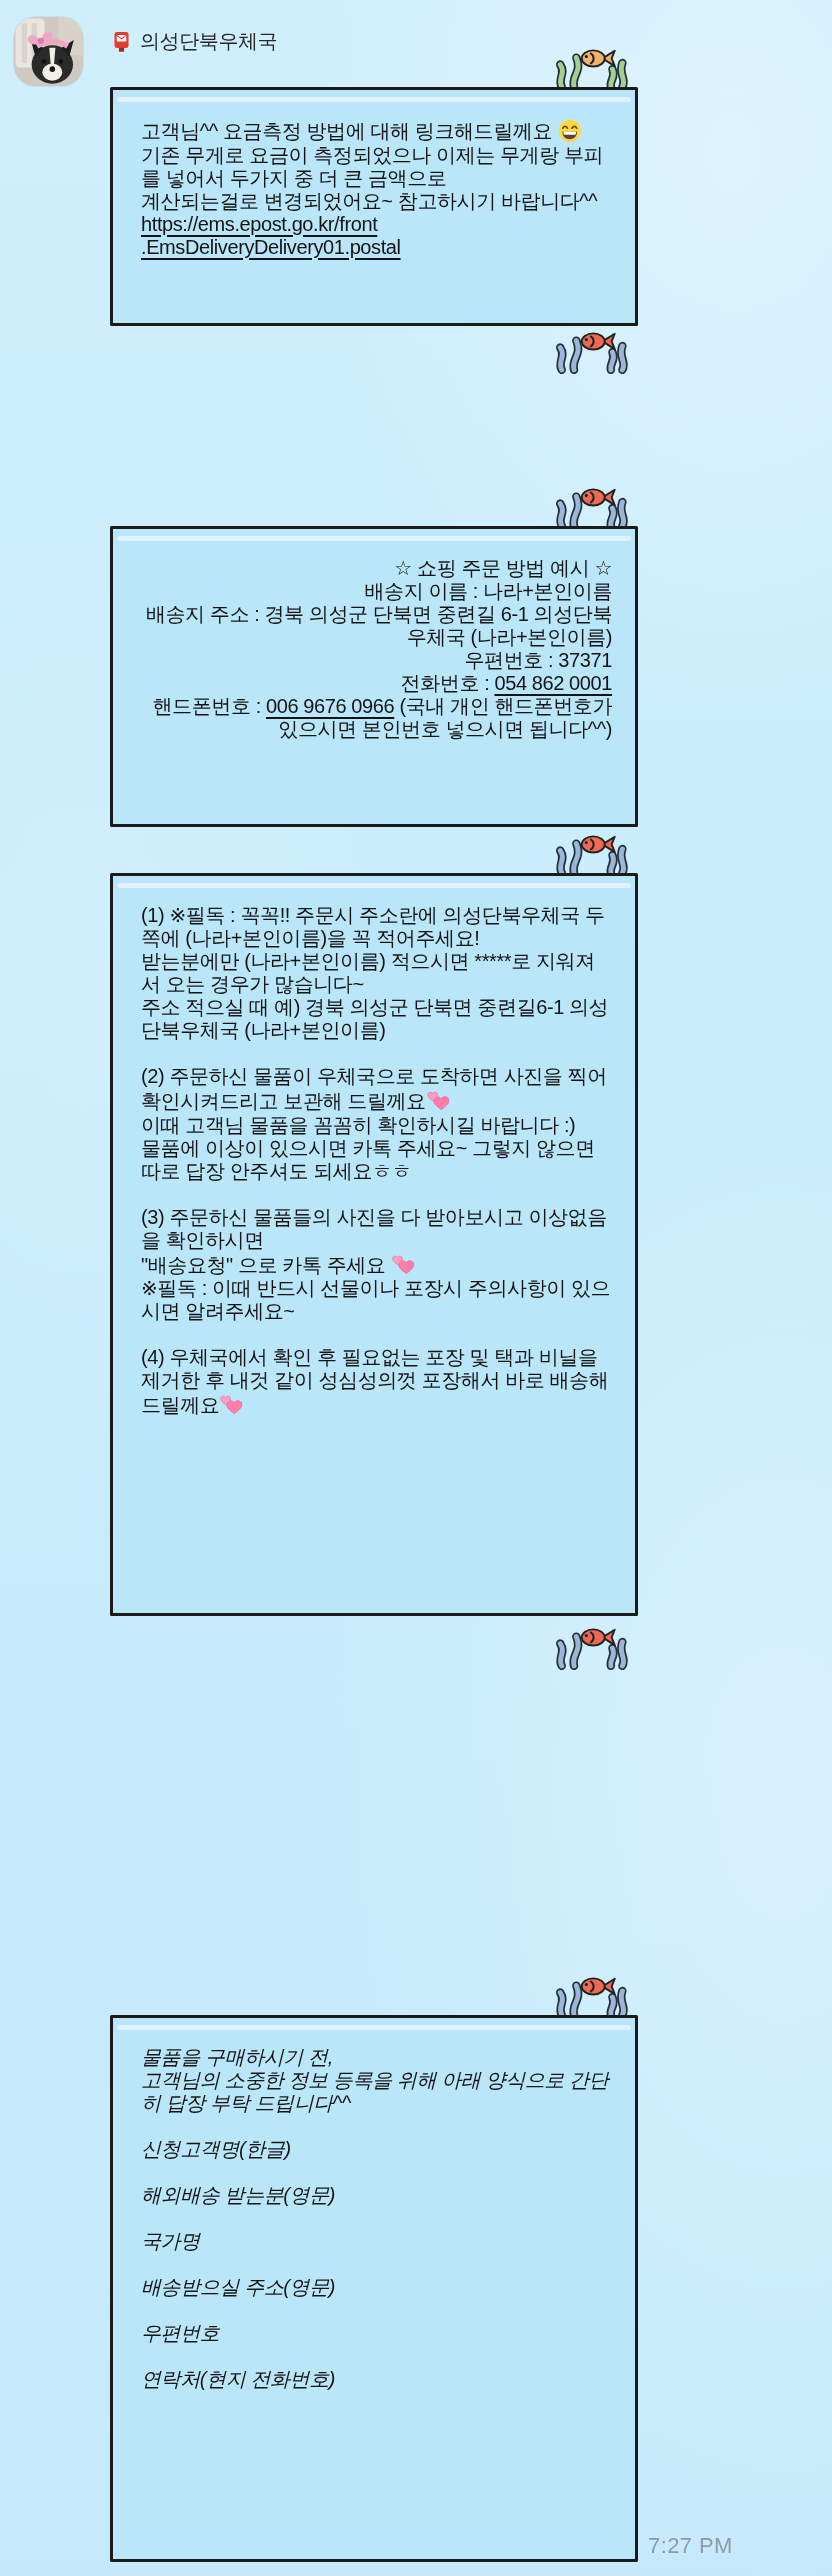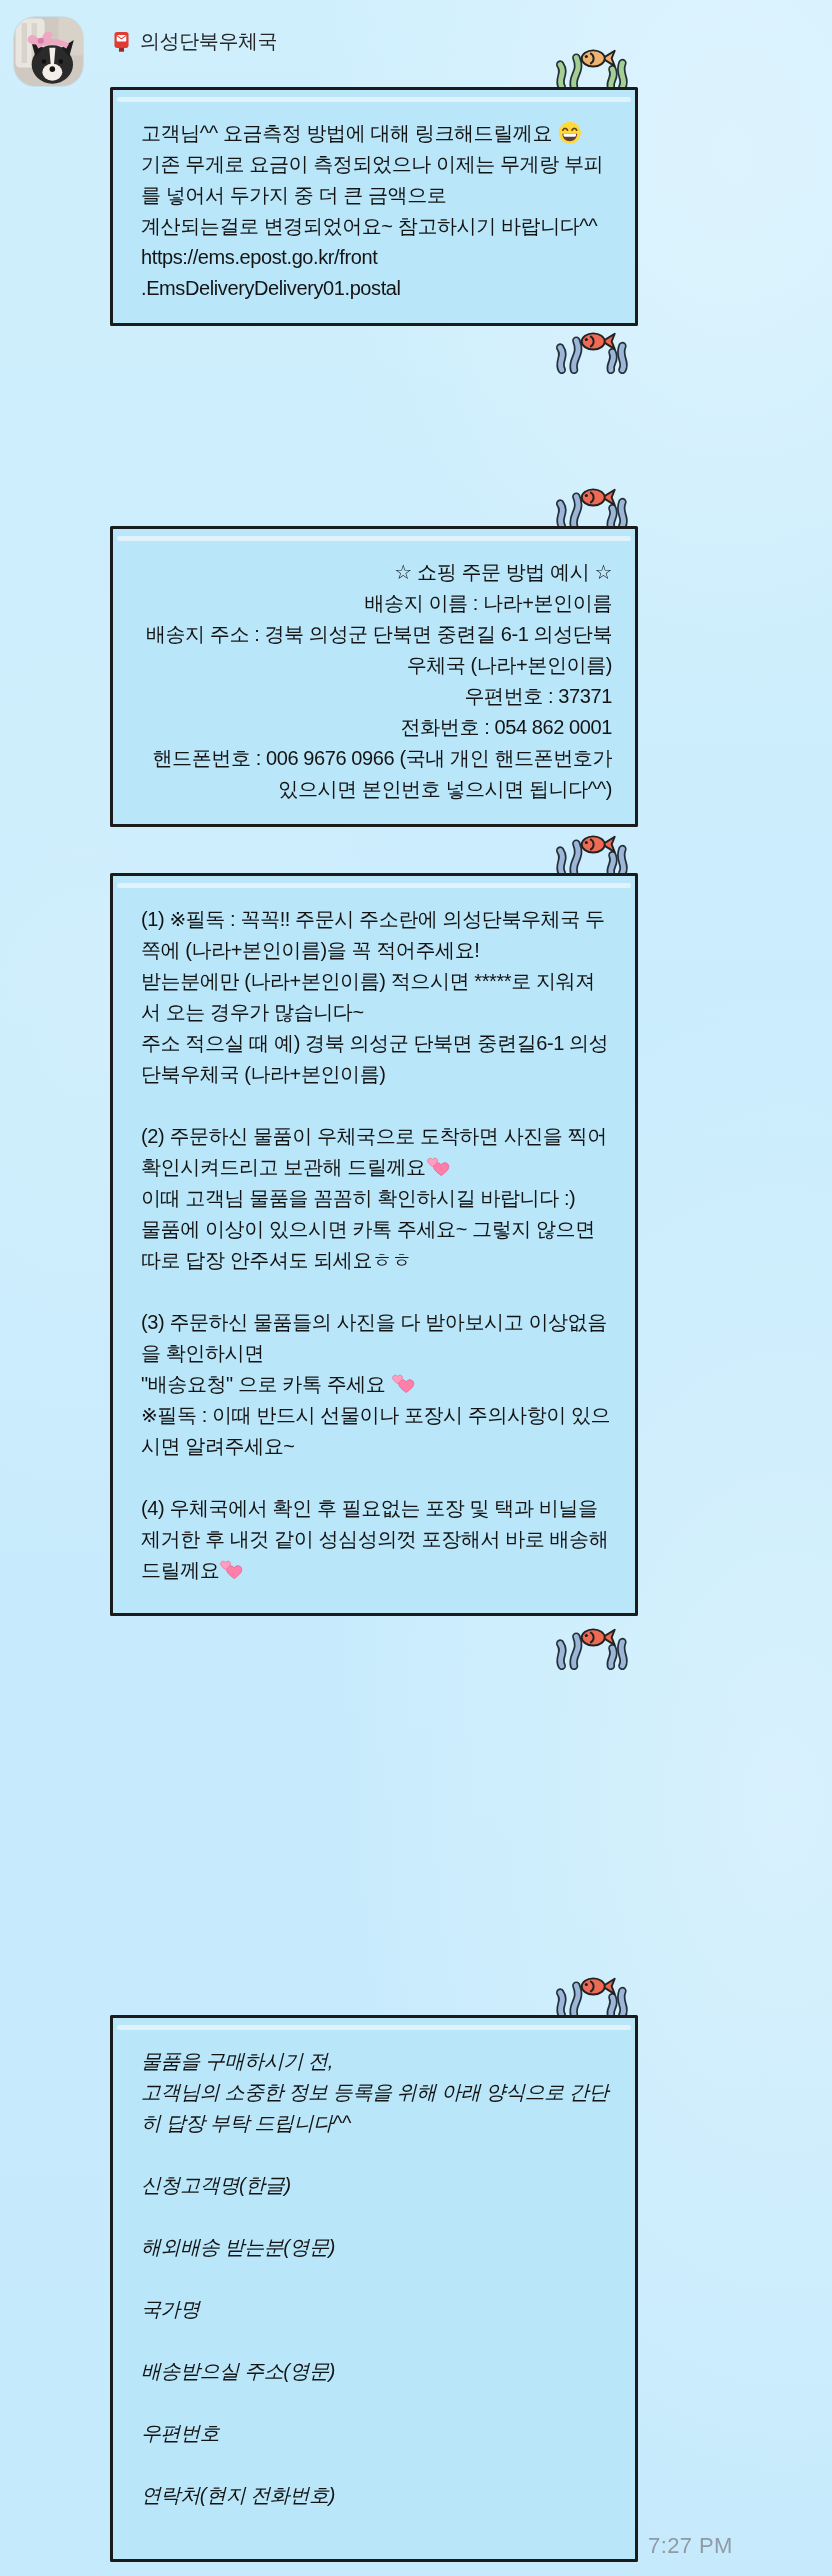--- a/index.html
+++ b/index.html
@@ -39,24 +39,25 @@
     border:3.1px solid var(--bubble-border);
     border-radius:1.5px;overflow:hidden;
   }
   .bubble::before{
     content:"";position:absolute;top:7px;left:3.9px;right:3.9px;height:4.6px;
     border-radius:2.3px;background:var(--bubble-stripe);
   }
   .msg-text{
     position:relative;
     padding:28px 23px 20px 28px;
-    font-size:20px;line-height:31px;letter-spacing:-0.4px;
+    font-size:20px;line-height:23px;letter-spacing:-0.4px;
     white-space:pre-wrap;word-break:normal;overflow-wrap:anywhere;
   }
   .msg-link{
+    text-decoration:underline;
     text-decoration-thickness:1.5px;
     text-underline-offset:3.9px;
     cursor:pointer;
   }
   .emo{width:25.5px;height:25.5px;display:inline-block;vertical-align:-5.4px}
   .timestamp{
     position:absolute;left:648px;top:2533px;
     font-size:22px;color:var(--timestamp);letter-spacing:0.4px;white-space:nowrap;
   }
 </style>

